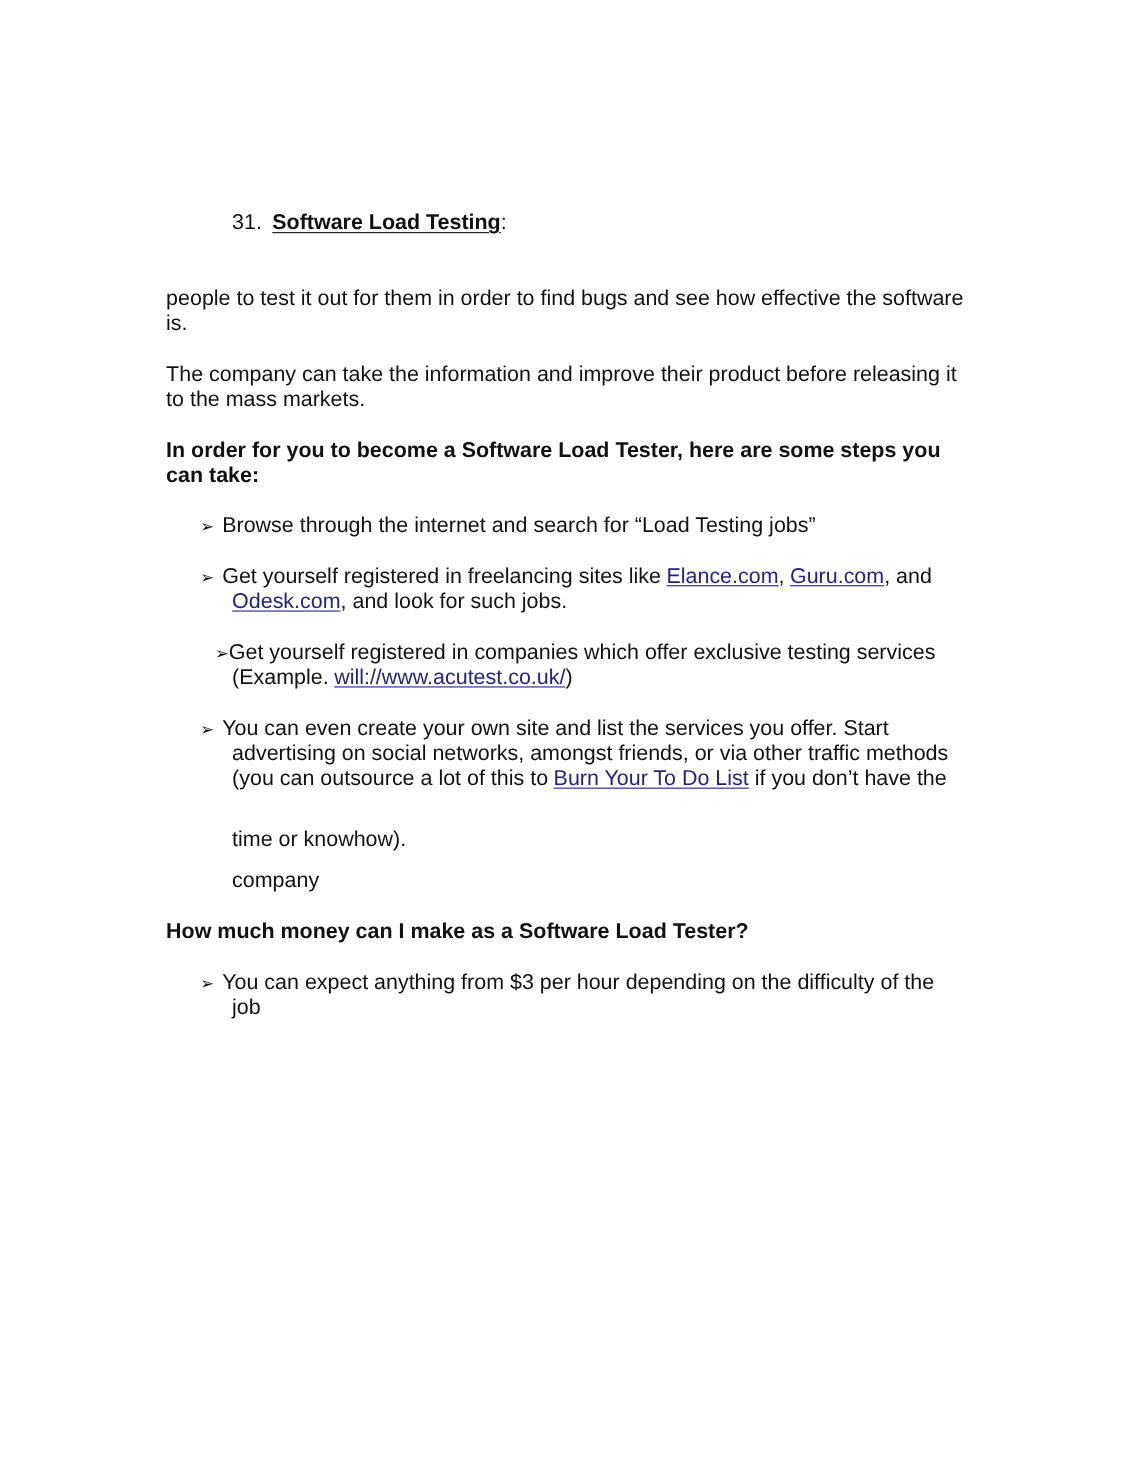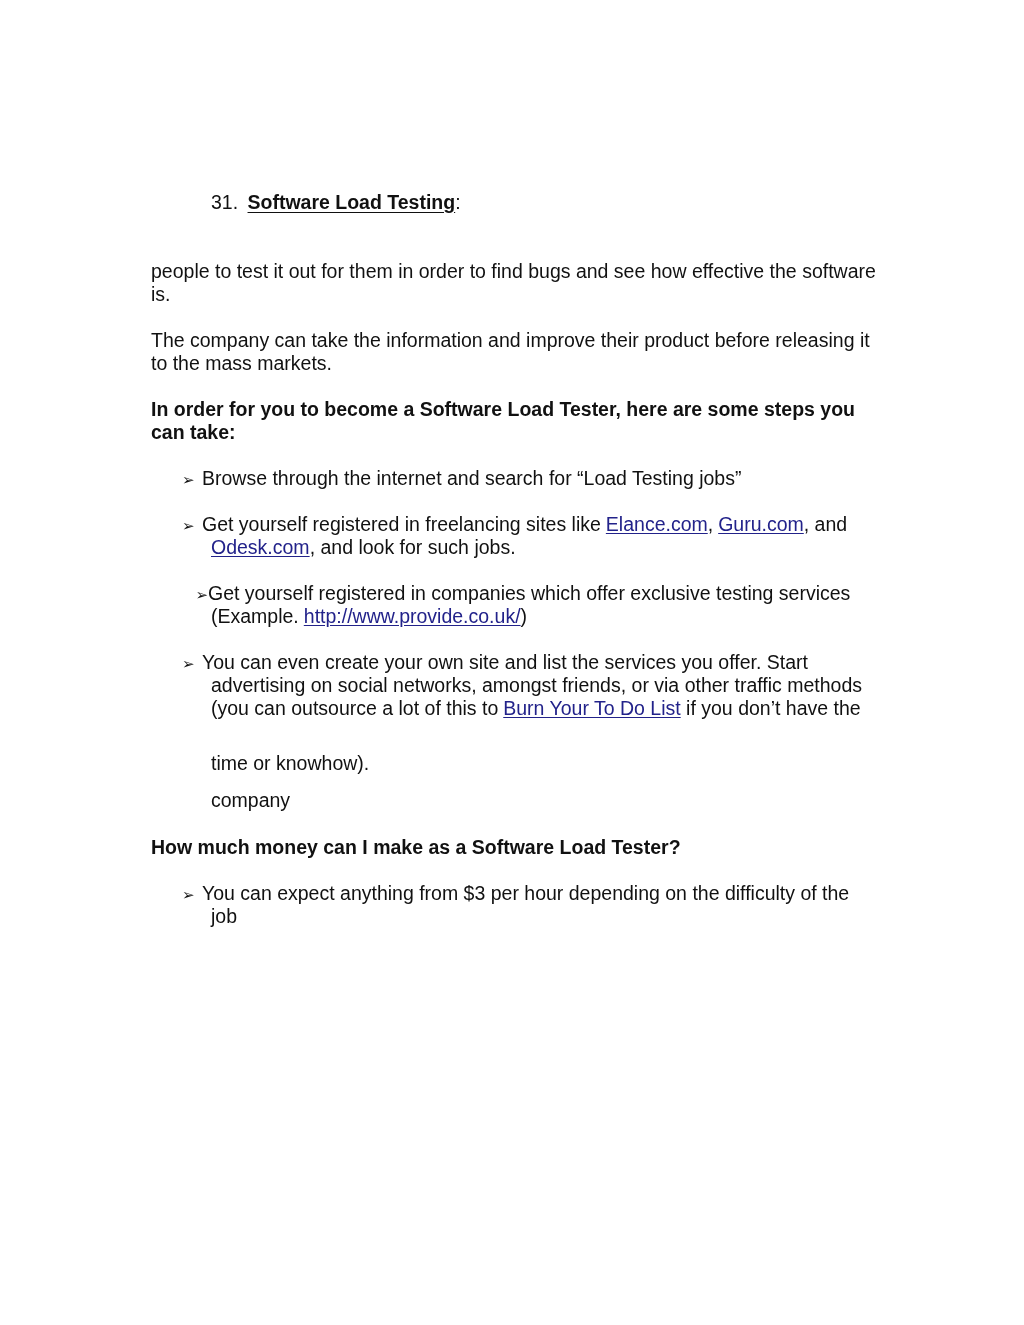--- a/index.html
+++ b/index.html
@@ -39,21 +39,21 @@
     <span class="bullet">➢</span><span>Get yourself registered in freelancing sites like</span><a class="link" href="#" style="padding-left:5px;">Elance.com</a><span>,</span><a class="link" href="#" style="padding-left:5px;">Guru.com</a><span>, and</span>
   </div>
   <div class="line" style="left:211px; top:536px;">
     <a class="link" href="#">Odesk.com</a><span>, and look for such jobs.</span>
   </div>
 
   <div class="line" style="left:188px; top:582px;text-align:right;">
     <span class="bullet">➢</span><span>Get yourself registered in companies which offer exclusive testing services</span>
   </div>
   <div class="line" style="left:211px; top:605px;">
-    <span>(Example.</span><a class="link" href="#" style="padding-left:5px;">http://www.provide.co.uk/</a><span>)</span>
+    <span>(Example.</span><a class="link" href="#" style="padding-left:5px;">will://www.acutest.co.uk/</a><span>)</span>
   </div>
 
   <div class="line" style="left:182px; top:651px;">
     <span class="bullet">➢</span><span>You can even create your own site and list the services you offer. Start</span>
   </div>
   <div class="line" style="left:211px; top:674px;">advertising on social networks, amongst friends, or via other traffic methods</div>
   <div class="line" style="left:211px; top:697px;">
     <span>(you can outsource a lot of this to</span><a class="link" href="#" style="padding-left:5px;">Burn Your To Do List</a><span> if you don’t have the</span>
   </div>
   <div class="line" style="left:211px; top:720px;margin-top:32px;">time or knowhow).</div>

